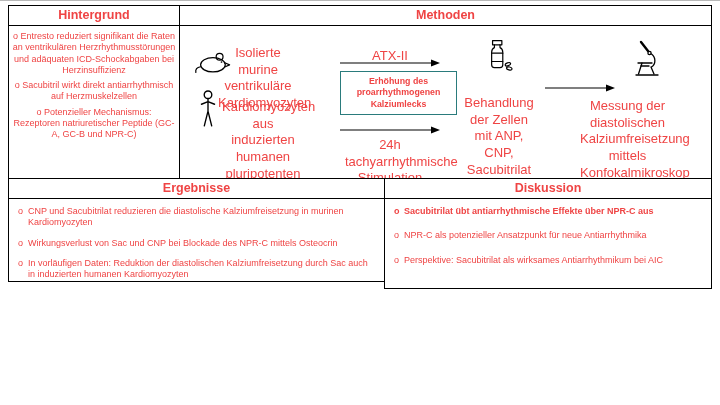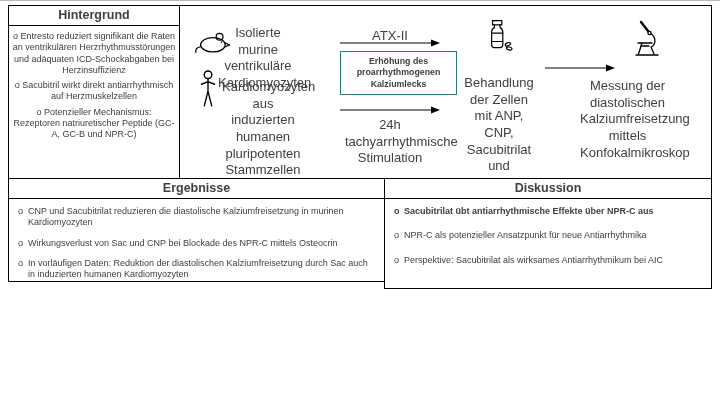--- a/index.html
+++ b/index.html
@@ -1,18 +1,18 @@
 <!DOCTYPE html>
 <html style="--accent: #2a7b7c;"><head>
 <meta charset="utf-8">
 <style>
   html,body{margin:0;padding:0;background:#fff;}
   .canvas{
     position:relative;width:720px;height:405px;background:#ffffff;
-    font-family:"Liberation Sans",sans-serif;color:#404040;overflow:hidden;
+    font-family:"Liberation Sans",sans-serif;color:#ef4444;overflow:hidden;
     border-top:1px solid #b8b8b8;
   }
   .box{position:absolute;border:1px solid #000;background:#fff;box-sizing:border-box;}
   #hintergrund{left:8px;top:4px;width:172px;height:174px;}
   #methoden{left:179px;top:4px;width:533px;height:174px;}
   #ergebnisse{left:8px;top:177px;width:377px;height:104px;}
   #diskussion{left:384px;top:177px;width:328px;height:111px;}
   .hdr{height:19px;line-height:19px;border-bottom:1px solid #000;text-align:center;
        font-weight:700;font-size:12.5px;}
   .bdy{position:relative;height:calc(100% - 19px);font-size:9px;line-height:1.25;}
@@ -43,20 +43,21 @@
   <div class="box" id="hintergrund">
     <div class="hdr">Hintergrund</div>
     <div class="bdy hg">
       <div class="hg-item"><span class="omark">Entresto reduziert signifikant die Raten an ventrikulären Herzrhythmusstörungen und adäquaten ICD-Schockabgaben bei Herzinsuffizienz</span></div>
       <div class="hg-item"><span class="omark">Sacubitril wirkt direkt antiarrhythmisch auf Herzmuskelzellen</span></div>
       <div class="hg-item"><span class="omark">Potenzieller Mechanismus: Rezeptoren natriuretischer Peptide (GC-A, GC-B und NPR-C)</span></div>
     </div>
   </div>
 
   <div class="box" id="methoden">
+    <div class="hdr">Methoden</div>
     <div class="bdy">
 
       <svg class="icon abs" style="left:13px;top:22px;" width="38" height="28" viewBox="0 0 40 28">
         <ellipse cx="21" cy="17" rx="13" ry="7.5"></ellipse>
         <circle cx="28" cy="8.5" r="3.6"></circle>
         <path d="M34 15 l4.5 2 -4.5 2"></path>
         <path d="M8 19 q-6 1 -5 6"></path>
         <circle cx="30" cy="14" r="0.9" fill="#000" stroke="none"></circle>
       </svg>
       <div class="lbl" style="left:38px;top:19px;width:80px;">Isolierte murine ventrikuläre Kardiomyozyten</div>

